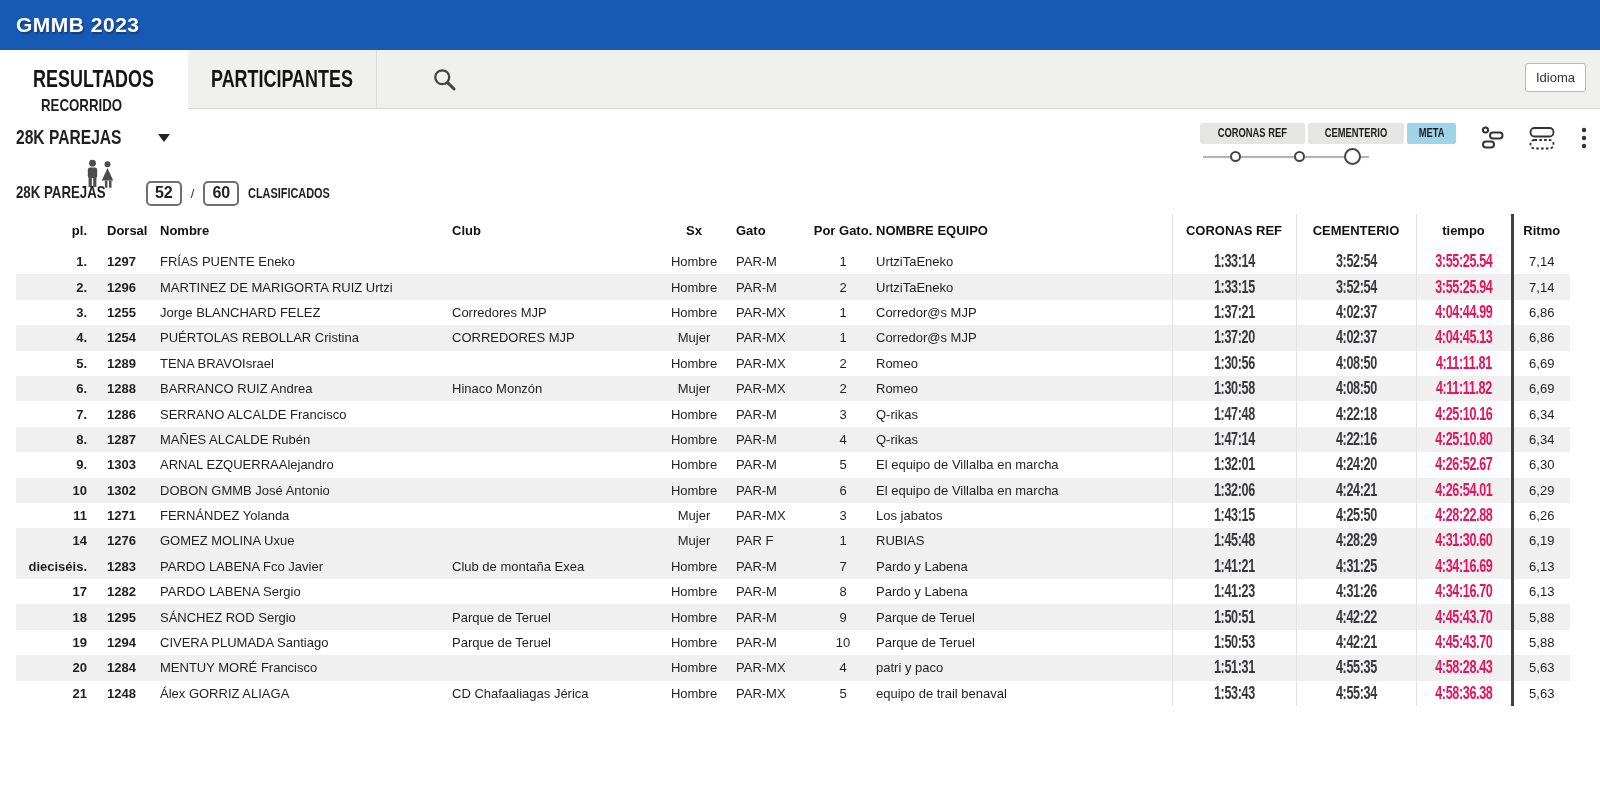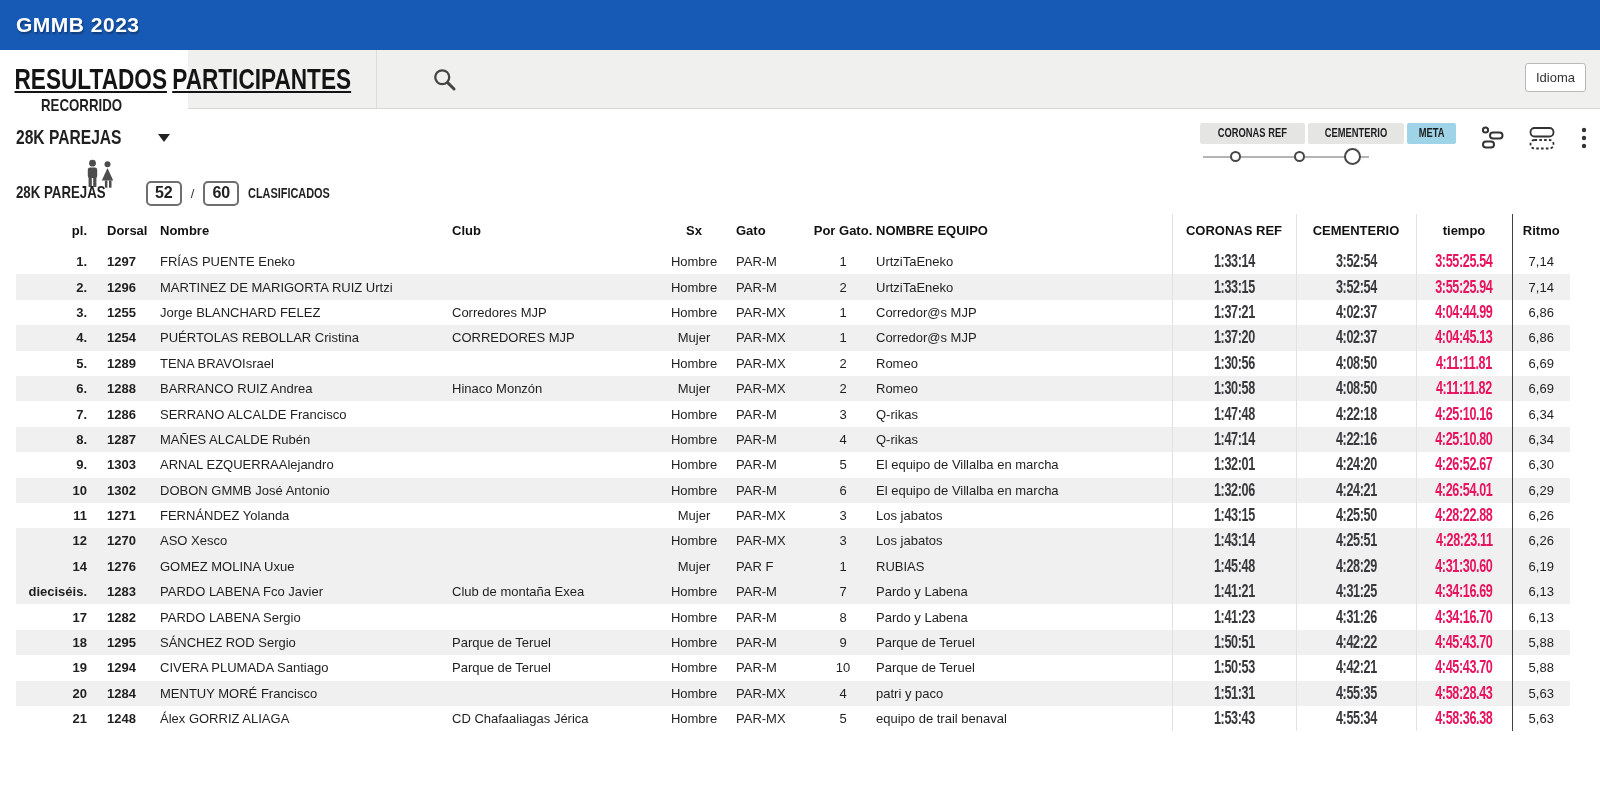--- a/index.html
+++ b/index.html
@@ -11,22 +11,22 @@
   .cnd-c { display:inline-block; transform:scaleX(.78); transform-origin:center center; white-space:nowrap; }
 
   
   .topbar { height:50px; background:#175ab5; display:flex; align-items:center; padding:0 16px; }
   .topbar-title { color:#fff; font-size:21px; font-weight:800; letter-spacing:.5px;
     text-shadow:1px 2px 2px rgba(0,0,0,.35); }
 
   
   .tabbar { height:59px; background:#f0f0ef; border-bottom:1px solid #d8d8d8;
     display:flex; align-items:stretch; position:relative; }
-  .tab { width:188px; display:flex; align-items:center; justify-content:flex-end;
-    font-size:29px; font-weight:800; color:#141414; cursor:pointer;text-decoration:underline; }
+  .tab { width:188px; display:flex; align-items:center; justify-content:center;
+    font-size:23px; font-weight:800; color:#141414; cursor:pointer; }
   .tab.active { background:#fff; border-bottom:1px solid #fff; margin-bottom:-1px; }
   .search-zone { border-left:1px solid #dcdcdc; width:140px; display:flex; align-items:center;
     padding-left:54px; cursor:pointer; }
   .idioma-btn { position:absolute; right:14px; top:13px; background:#fff; border:1px solid #b9b9b9;
     border-radius:3px; padding:6px 10px; font-size:13px; color:#333; cursor:pointer;
     font-family:"Liberation Sans",sans-serif; }
 
   
   .toolbar { height:67px; display:flex; align-items:center; justify-content:space-between;
     padding:0 12px 0 16px; }
@@ -70,21 +70,21 @@
   .col-dorsal  { width:62px;  text-align:left;   padding-left:9px; font-weight:bold; }
   .col-nombre  { width:292px; text-align:left; }
   .col-club    { width:212px; text-align:left; }
   .col-sx      { width:60px;  text-align:center; }
   .col-gato    { width:86px;  text-align:left;   padding-left:12px; }
   .col-por_gato{ width:66px;  text-align:center; }
   .col-equipo  { width:296px; text-align:left; }
   .col-coronas_ref { width:124px; text-align:center; border-left:1px solid #e2e2e2; }
   .col-cementerio  { width:120px; text-align:center; border-left:1px solid #e2e2e2; }
   .col-tiempo      { width:96px;  text-align:center; border-left:1px solid #e2e2e2; }
-  .col-ritmo       { width:58px;  text-align:center; border-left:1px solid #404040; }
+  .col-ritmo       { width:58px;  text-align:center; border-left:3px solid #404040; }
 
   .timefont { display:inline-block; font-weight:800; font-size:17.5px; letter-spacing:-.5px;
     transform:scaleX(.72); transform-origin:center; color:#38383d; }
   .time-pink { color:#e8125e; }
 </style>
 </head>
 <body>
 
 <div class="topbar">
   <span class="topbar-title">GMMB 2023</span>
@@ -340,34 +340,20 @@
         <td class="col-sx">Mujer</td>
         <td class="col-gato">PAR-MX</td>
         <td class="col-por_gato">3</td>
         <td class="col-equipo">Los jabatos</td>
         <td class="col-coronas_ref"><span class="timefont">1:43:15</span></td>
         <td class="col-cementerio"><span class="timefont">4:25:50</span></td>
         <td class="col-tiempo"><span class="timefont time-pink">4:28:22.88</span></td>
         <td class="col-ritmo">6,26</td>
       </tr>
       <tr class="odd">
-        <td class="col-pl">12</td>
-        <td class="col-dorsal">1270</td>
-        <td class="col-nombre">ASO Xesco</td>
-        <td class="col-club"></td>
-        <td class="col-sx">Hombre</td>
-        <td class="col-gato">PAR-MX</td>
-        <td class="col-por_gato">3</td>
-        <td class="col-equipo">Los jabatos</td>
-        <td class="col-coronas_ref"><span class="timefont">1:43:14</span></td>
-        <td class="col-cementerio"><span class="timefont">4:25:51</span></td>
-        <td class="col-tiempo"><span class="timefont time-pink">4:28:23.11</span></td>
-        <td class="col-ritmo">6,26</td>
-      </tr>
-      <tr class="odd">
         <td class="col-pl">14</td>
         <td class="col-dorsal">1276</td>
         <td class="col-nombre">GOMEZ MOLINA Uxue</td>
         <td class="col-club"></td>
         <td class="col-sx">Mujer</td>
         <td class="col-gato">PAR F</td>
         <td class="col-por_gato">1</td>
         <td class="col-equipo">RUBIAS</td>
         <td class="col-coronas_ref"><span class="timefont">1:45:48</span></td>
         <td class="col-cementerio"><span class="timefont">4:28:29</span></td>

